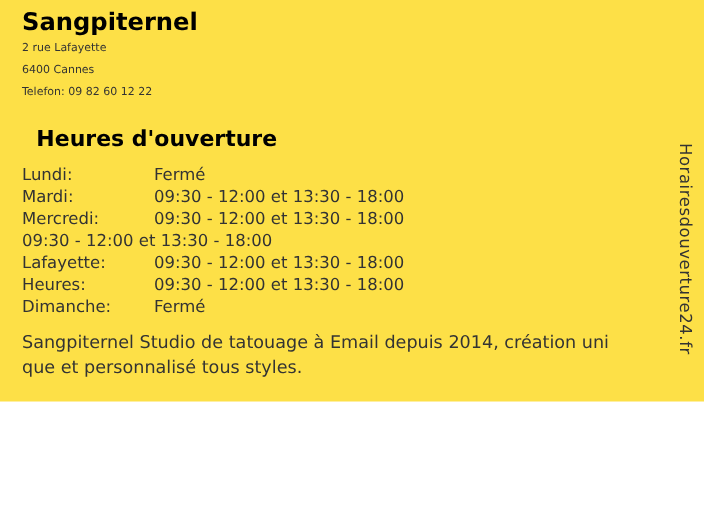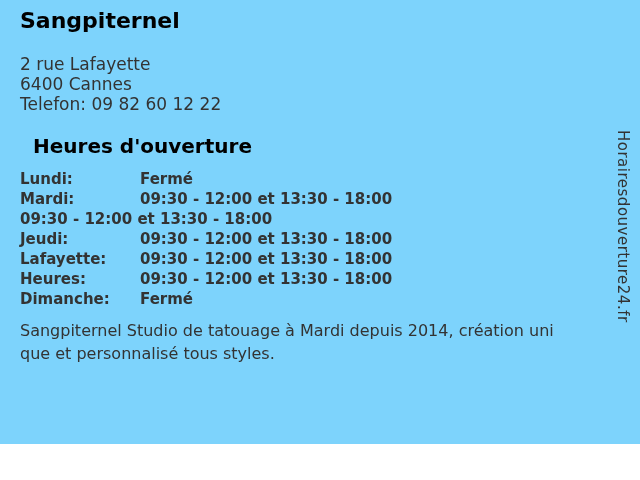--- a/index.html
+++ b/index.html
@@ -10,52 +10,51 @@
   body {
     width: 640px;
     height: 480px;
     overflow: hidden;
     font-family: "DejaVu Sans", "Liberation Sans", sans-serif;
     color: #333333;
   }
   .page {
     position: relative;
     width: 640px;
-    height: 444px;
+    height: 365px;
     box-sizing: border-box;
     padding: 8px 0 0 20px;
-    background: #7dd3fc;
+    background: #fde047;
   }
   .business-title {
     margin: 0;
     font-size: 22px;
     line-height: 26px;
     font-weight: bold;
     color: #000000;
   }
   .contact-block {
-    margin-top: 20px;
-    font-size: 17px;
+    margin-top: 0;
+    font-size: 10px;
     line-height: 20px;
   }
   .section-heading {
     margin: 13px;
     font-size: 20px;
     line-height: 20px;
     font-weight: bold;
     color: #000000;
   }
   .hours-heading {
     margin-top: 22px;
   }
   .hours-table {
     margin-top: 11px;
     font-size: 15px;
     line-height: 20px;
-    font-weight: bold;
   }
   .hours-row {
     display: flex;
   }
   .day-label {
     flex: 0 0 120px;
     width: 120px;
   }
   .info-heading {
     margin-top: 19px;
@@ -94,41 +93,41 @@
   <div class="hours-table">
     <div class="hours-row">
       <span class="day-label">Lundi:</span>
       <span class="hours-value">Fermé</span>
     </div>
     <div class="hours-row">
       <span class="day-label">Mardi:</span>
       <span class="hours-value">09:30 - 12:00 et 13:30 - 18:00</span>
     </div>
     <div class="hours-row">
+      <span class="day-label">Mercredi:</span>
       <span class="hours-value">09:30 - 12:00 et 13:30 - 18:00</span>
     </div>
     <div class="hours-row">
-      <span class="day-label">Jeudi:</span>
       <span class="hours-value">09:30 - 12:00 et 13:30 - 18:00</span>
     </div>
     <div class="hours-row">
       <span class="day-label">Lafayette:</span>
       <span class="hours-value">09:30 - 12:00 et 13:30 - 18:00</span>
     </div>
     <div class="hours-row">
       <span class="day-label">Heures:</span>
       <span class="hours-value">09:30 - 12:00 et 13:30 - 18:00</span>
     </div>
     <div class="hours-row">
       <span class="day-label">Dimanche:</span>
       <span class="hours-value">Fermé</span>
     </div>
   </div>
 
 
   <div class="info-text">
-    <div>Sangpiternel Studio de tatouage à Mardi depuis 2014, création uni</div>
+    <div>Sangpiternel Studio de tatouage à Email depuis 2014, création uni</div>
     <div>que et personnalisé tous styles.</div>
   </div>
 
   <div class="watermark">Horairesdouverture24.fr</div>
 
 </div>
 
 </body></html>

